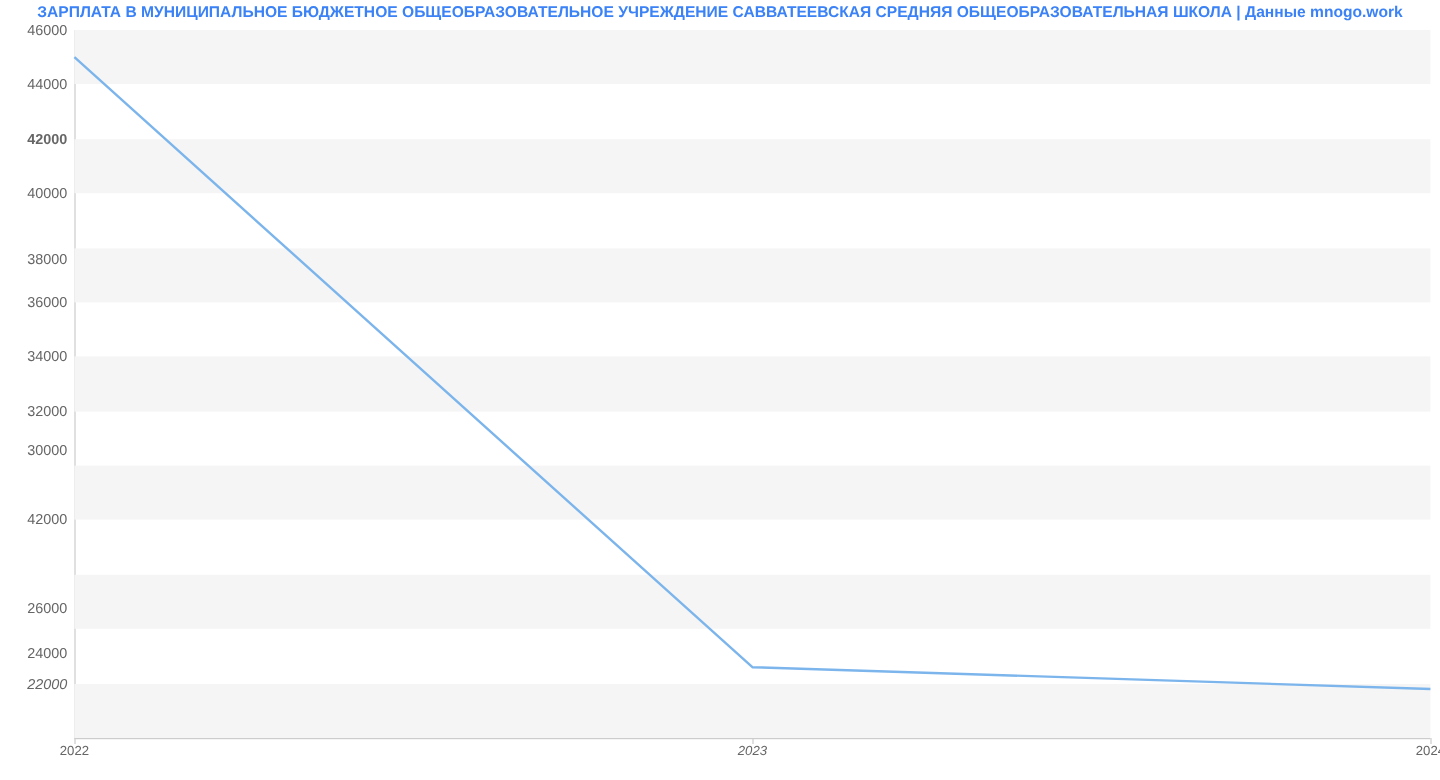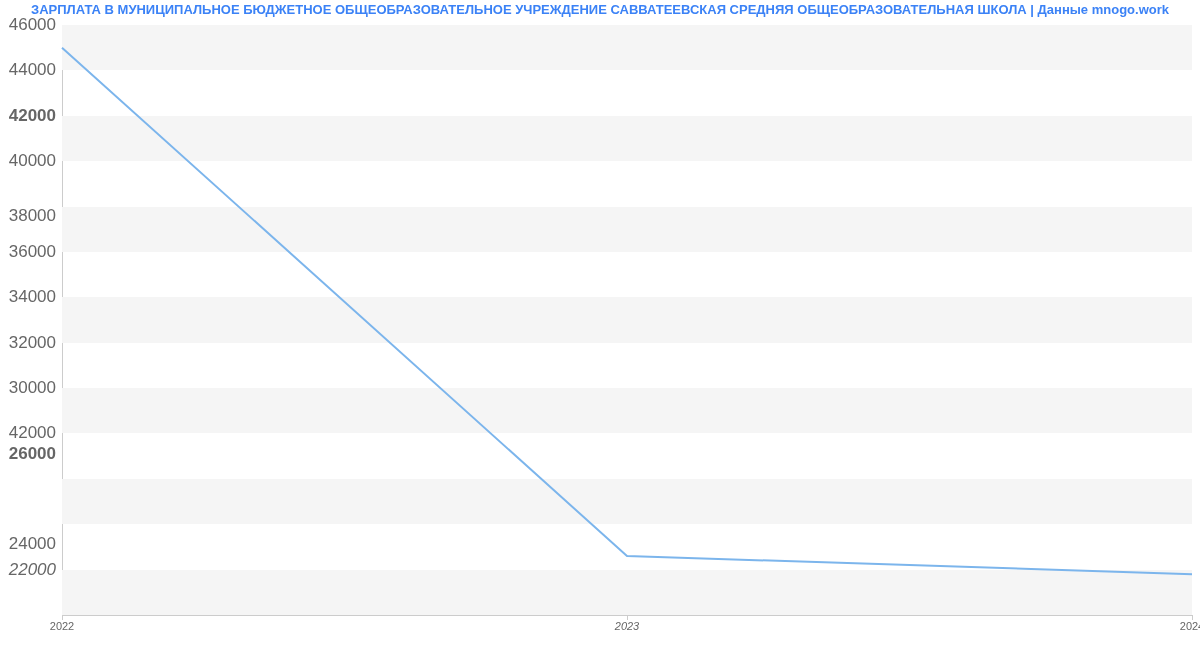--- a/index.html
+++ b/index.html
@@ -31,21 +31,21 @@
     }
     .grid-band {
       position: absolute;
       left: 0;
       width: 100%;
       background: #f5f5f5;
     }
     .y-tick-label {
       position: absolute;
       right: 1144px;
-      font-size: 17px;
+      font-size: 12px;
       color: #666666;
       text-align: right;
       transform: translateY(-50%);
     }
     .x-tick-label {
       position: absolute;
       top: 620px;
       font-size: 11px;
       color: #666666;
       transform: translateX(-50%);
@@ -108,23 +108,23 @@
     </div>
   <svg class="chart-svg" viewBox="0 0 1130 590" preserveAspectRatio="none">
     <polyline id="data-polyline" class="data-line" points="0.00,22.69 565.00,531.00 1130.00,549.15"></polyline>
   </svg>
 </div>
 
 <div id="y-labels">
     <div class="y-tick-label" style="top: 634px; margin-top: 42px;">20000</div>
     <div class="y-tick-label" style="top: 569.615px; font-style: italic;">22000</div>
     <div class="y-tick-label" style="top: 544px;">24000</div>
-    <div class="y-tick-label" style="top: 454px; font-weight: bold;">26000</div>
+    <div class="y-tick-label" style="top: 507px;">26000</div>
     <div class="y-tick-label" style="top: 433.462px;">42000</div>
-    <div class="y-tick-label" style="top: 388px;">30000</div>
+    <div class="y-tick-label" style="top: 375px;">30000</div>
     <div class="y-tick-label" style="top: 342.692px;">32000</div>
     <div class="y-tick-label" style="top: 297.308px;">34000</div>
     <div class="y-tick-label" style="top: 251.923px;">36000</div>
     <div class="y-tick-label" style="top: 216px; margin-left: 48px;">38000</div>
     <div class="y-tick-label" style="top: 161.154px;">40000</div>
     <div class="y-tick-label" style="top: 115.769px; font-weight: bold;">42000</div>
     <div class="y-tick-label" style="top: 70.3846px;">44000</div>
     <div class="y-tick-label" style="top: 25px;">46000</div>
   </div>
 <div id="x-labels">

